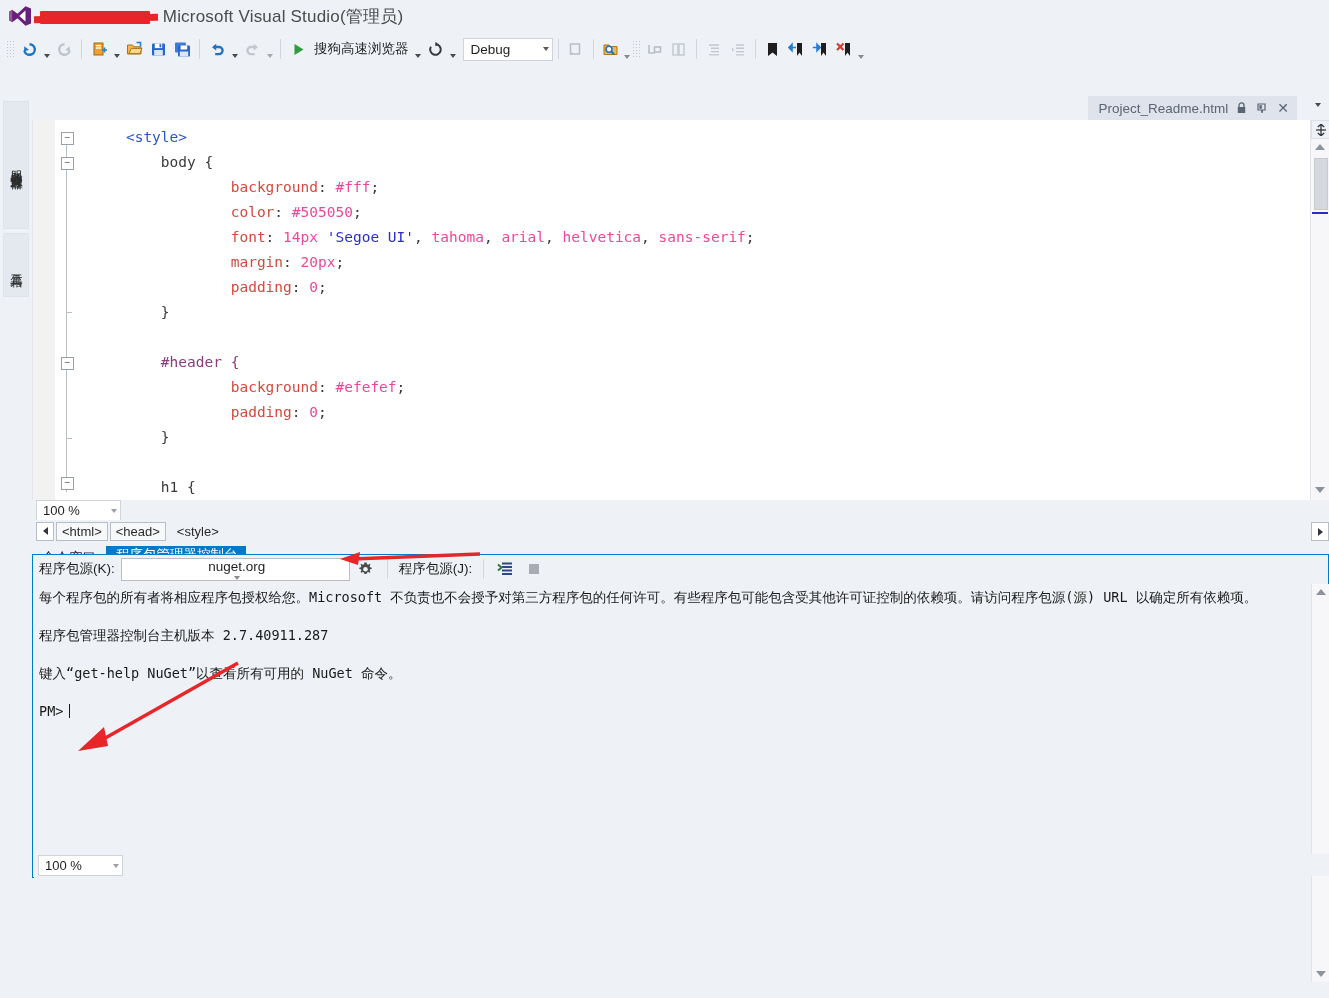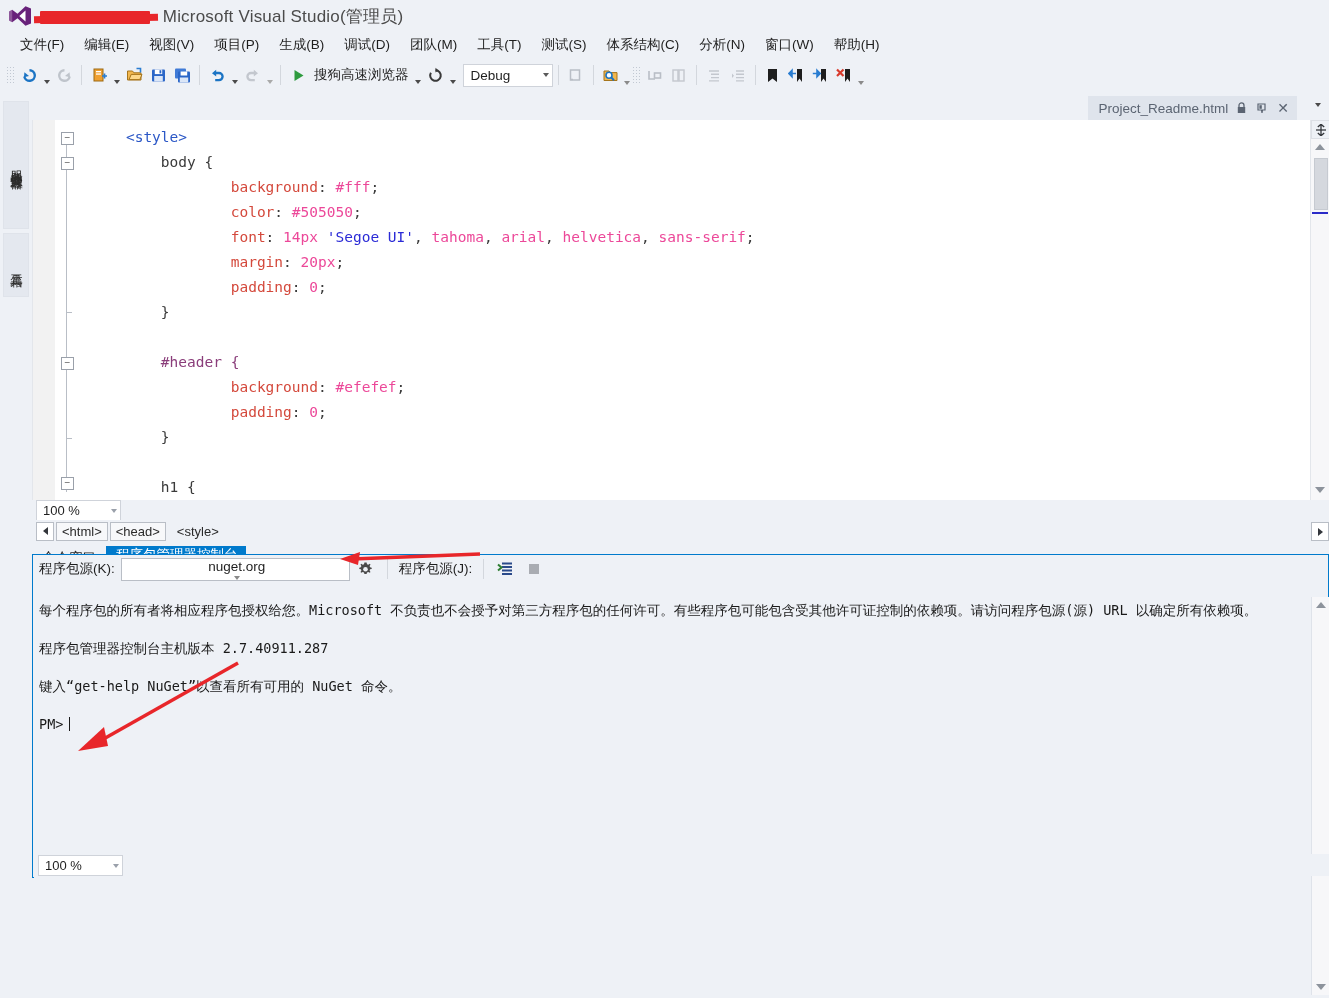--- a/index.html
+++ b/index.html
@@ -119,21 +119,21 @@
   .pm-label{font-size:13.5px;color:#1e1e1e;white-space:nowrap;}
   .pm-combo{height:21px;background:#fff;border:1px solid #b9bec6;display:flex;align-items:center;
             justify-content:space-between;padding:0 3px 0 6px;font-size:13.5px;flex-direction:column;}
   .pm-combo.src{width:218px;}
   .pm-combo.prj{width:330px;}
   .pm-combo .caret{border-top-color:#8a8a8a;}
   .gear{width:20px;height:20px;display:flex;align-items:center;justify-content:center;}
   .pm-icon{width:22px;height:22px;display:flex;align-items:center;justify-content:center;}
   .stop-sq{width:10px;height:10px;background:#a9acb2;}
 
-  .console{position:absolute;left:1px;top:29px;width:1295px;height:398px;background:#eef1f6;display:flex;margin-top:13px;}
+  .console{position:absolute;left:1px;top:29px;width:1295px;height:398px;background:#eef1f6;display:flex;}
   .console-text{flex:1;padding:4px 4px 0 5px;font-family:"DejaVu Sans Mono","Liberation Mono",monospace;
                 font-size:13.5px;line-height:19px;color:#1a1a1a;white-space:pre-wrap;}
   .cl{min-height:19px;}
   .cursor{display:inline-block;width:1px;height:14px;background:#1a1a1a;position:relative;top:2px;margin-left:6px;}
   .cscroll{width:17px;background:#f7f7f9;border-left:1px solid #dfe3ea;position:relative;}
   .c-arrow{position:absolute;left:0;width:17px;height:16px;display:flex;align-items:center;justify-content:center;}
 
   .panel-zoomrow{position:absolute;left:1px;bottom:1px;width:1295px;height:22px;background:#eef1f6;}
   .panel-zoombox{position:absolute;left:4px;top:1px;width:74px;height:19px;background:#fff;border:1px solid #cfd3da;
                  display:flex;align-items:center;justify-content:space-between;padding:0 3px 0 6px;font-size:13px;}
@@ -150,35 +150,20 @@
   <div class="titlebar">
     <svg class="vs-logo" viewBox="0 0 24 22">
       <path d="M17.5 1.2 L23 3.6 V18.4 L17.5 20.8 L9.5 13.2 L4.2 17.2 L1 15.6 V6.4 L4.2 4.8 L9.5 8.8 Z" fill="#68217a"></path>
       <path d="M17.5 5.4 V16.6 L11.3 11 Z" fill="#fff"></path>
       <path d="M1 6.4 L4.2 4.8 L4.2 17.2 L1 15.6 Z" fill="#fff" opacity="0.25"></path>
     </svg>
     <div class="title-redact"></div>
     <div class="title-text">- Microsoft Visual Studio(管理员)</div>
   </div>
 
-  <div class="menubar">
-    <div class="menu-item">文件(F)</div>
-    <div class="menu-item">编辑(E)</div>
-    <div class="menu-item">视图(V)</div>
-    <div class="menu-item">项目(P)</div>
-    <div class="menu-item">生成(B)</div>
-    <div class="menu-item">调试(D)</div>
-    <div class="menu-item">团队(M)</div>
-    <div class="menu-item">工具(T)</div>
-    <div class="menu-item">测试(S)</div>
-    <div class="menu-item">体系结构(C)</div>
-    <div class="menu-item">分析(N)</div>
-    <div class="menu-item">窗口(W)</div>
-    <div class="menu-item">帮助(H)</div>
-  </div>
 
   <div class="toolbar">
     <div class="grip"></div>
 
     <div class="tb">
       <svg width="17" height="17" viewBox="0 0 17 17">
         <path d="M8.5 3.2a5.3 5.3 0 1 1-5.2 6.3" fill="none" stroke="#1b74c4" stroke-width="2.4"></path>
         <path d="M3.4 5.2 L3.0 10.2 L8.0 9.0 Z" fill="#1b74c4"></path>
       </svg>
     </div>

